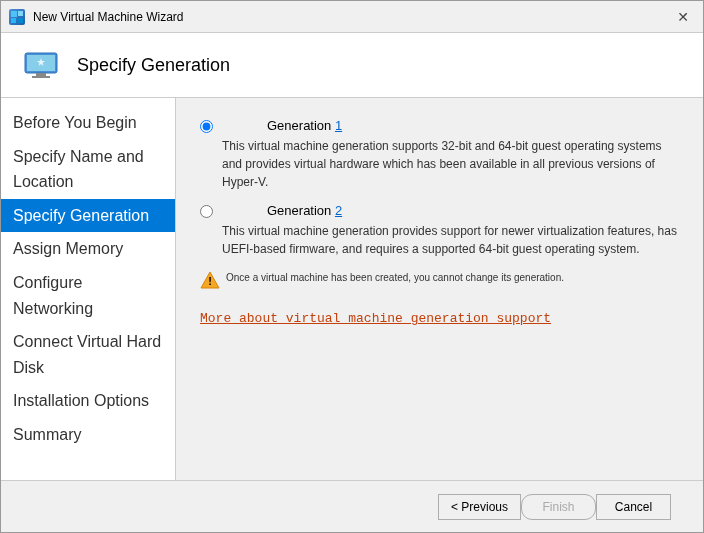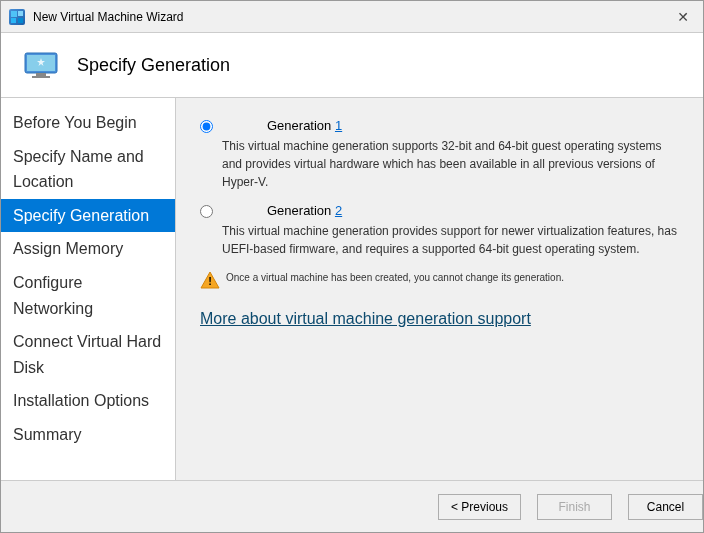--- a/index.html
+++ b/index.html
@@ -165,52 +165,54 @@
     .warning-text {
       font-size: 10px;
       color: #333;
       line-height: 1.5;
     }
     .more-link {
       margin-top: 20px;
       display: block;
     }
     .more-link a {
-      color: #0c4a6e;
-      font-size: 16px;
+      color: #c2410c;
+      font-size: 13px;
       text-decoration: underline;
       cursor: pointer;
+      font-family: Liberation Mono, monospace;
     }
     .footer {
       height: 52px;
       background: #f0f0f0;
       border-top: 1px solid #ccc;
       display: flex;
       align-items: center;
       justify-content: flex-end;
-      padding: 0 0;
-      gap: 16px;
+      padding: 0 32px;
+      gap: 0;
       flex-shrink: 0;
     }
     .btn {
       min-width: 75px;
       height: 26px;
       padding: 0 12px;
       background: #f0f0f0;
       border: 1px solid #adadad;
       font-size: 12px;
       cursor: pointer;
       color: #000;
     }
     .btn.primary {
       border-color: #0078d7;
     }
     .btn:disabled {
       color: #aaa;
       cursor: default;
+      border-radius: 11px;
     }
   </style>
 </head>
 <body>
 
 <div class="window">
 
   <div class="title-bar">
     <div class="title-bar-icon">
       <svg width="14" height="14" viewBox="0 0 14 14">

